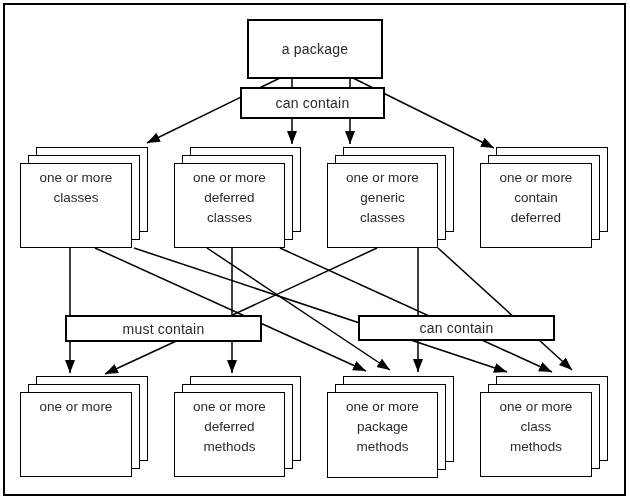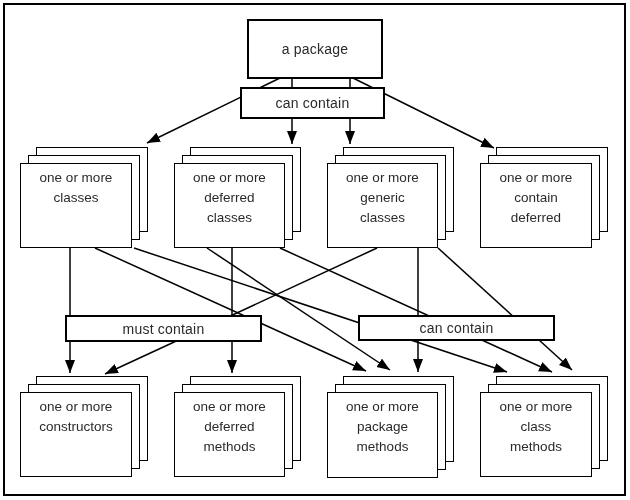--- a/index.html
+++ b/index.html
@@ -103,21 +103,20 @@
       <span class="ln">contain</span>
       <span class="ln">deferred</span>
     </div>
   </div>
 
   <div class="stack" style="left: 20px; top: 376px; width: 128px; height: 101px;">
     <div class="sheet s2"></div>
     <div class="sheet s1"></div>
     <div class="sheet s0">
       <span class="ln">one or more</span>
-      <span class="ln">constructors</span>
       <span class="ln"></span>
     </div>
   </div>
 
   <div class="stack" style="left: 174px; top: 376px; width: 127px; height: 101px;">
     <div class="sheet s2"></div>
     <div class="sheet s1"></div>
     <div class="sheet s0">
       <span class="ln">one or more</span>
       <span class="ln">deferred</span>

